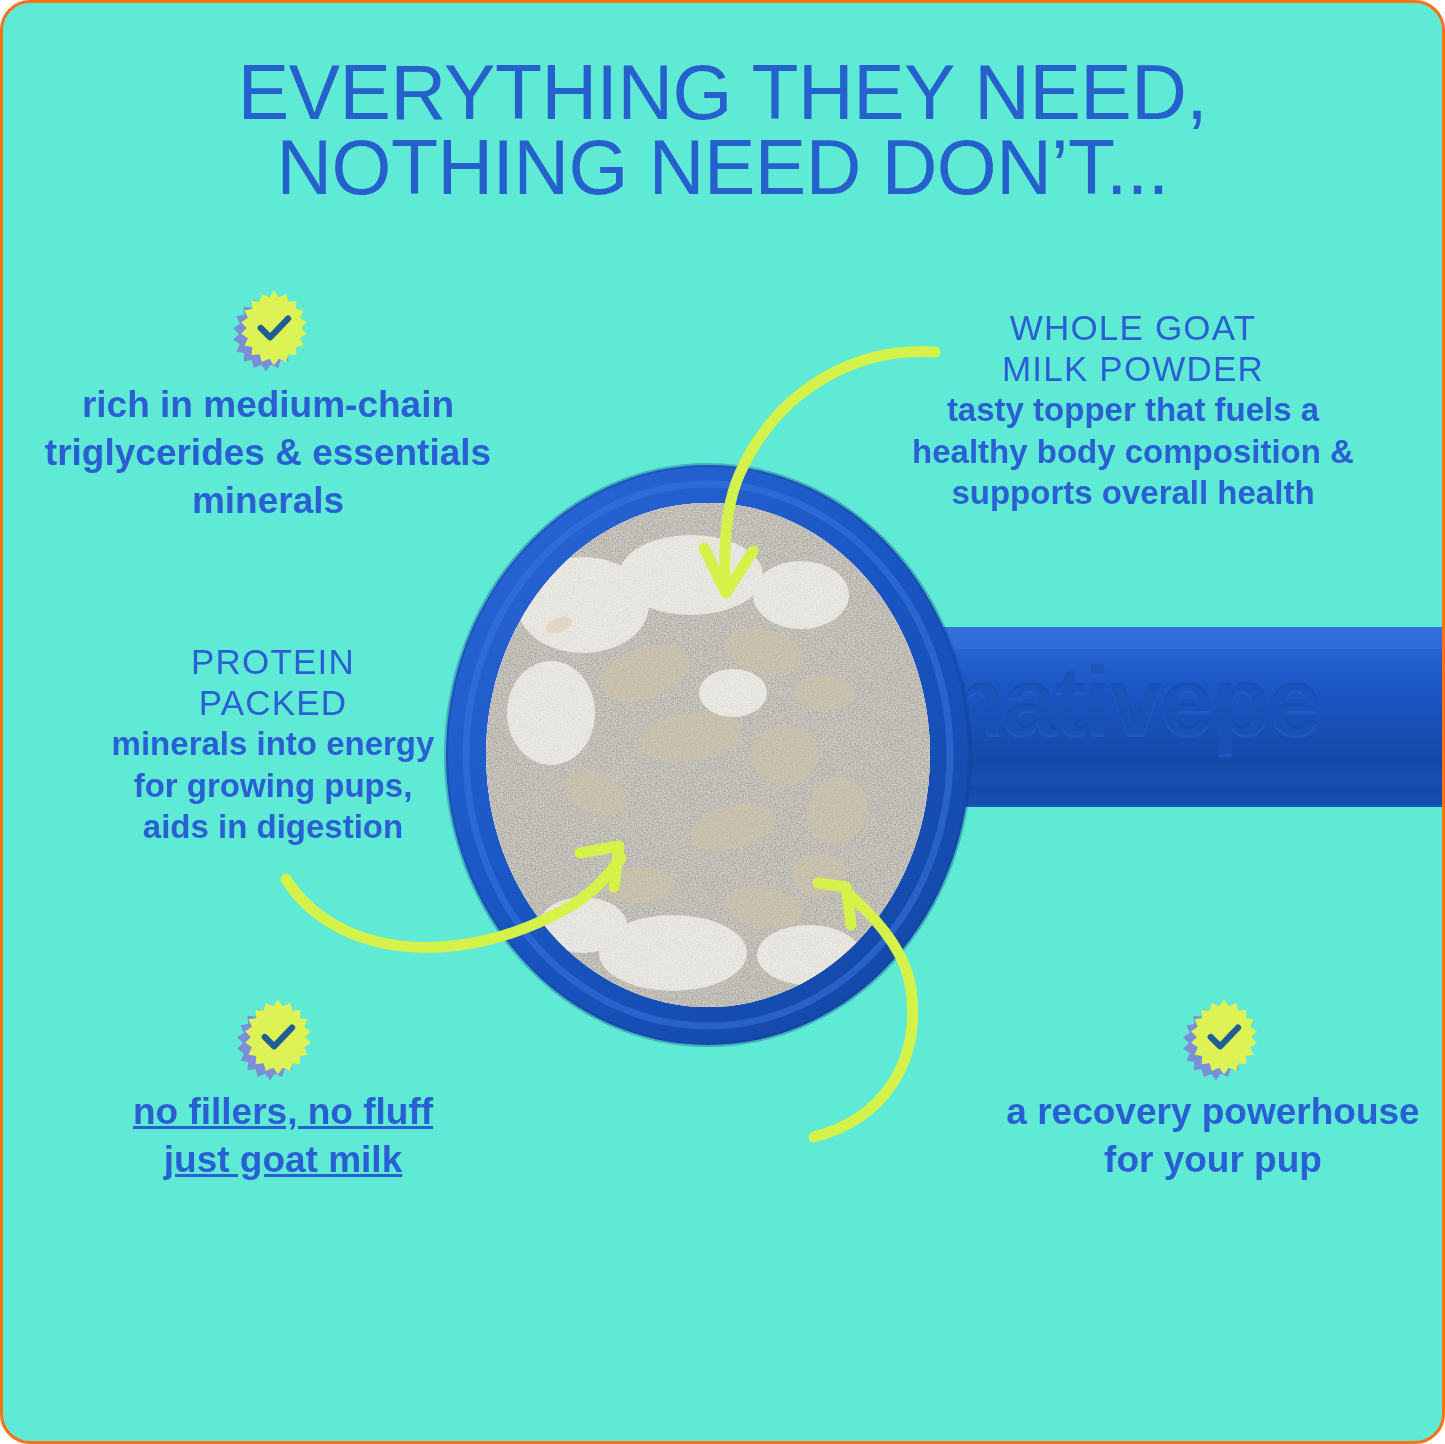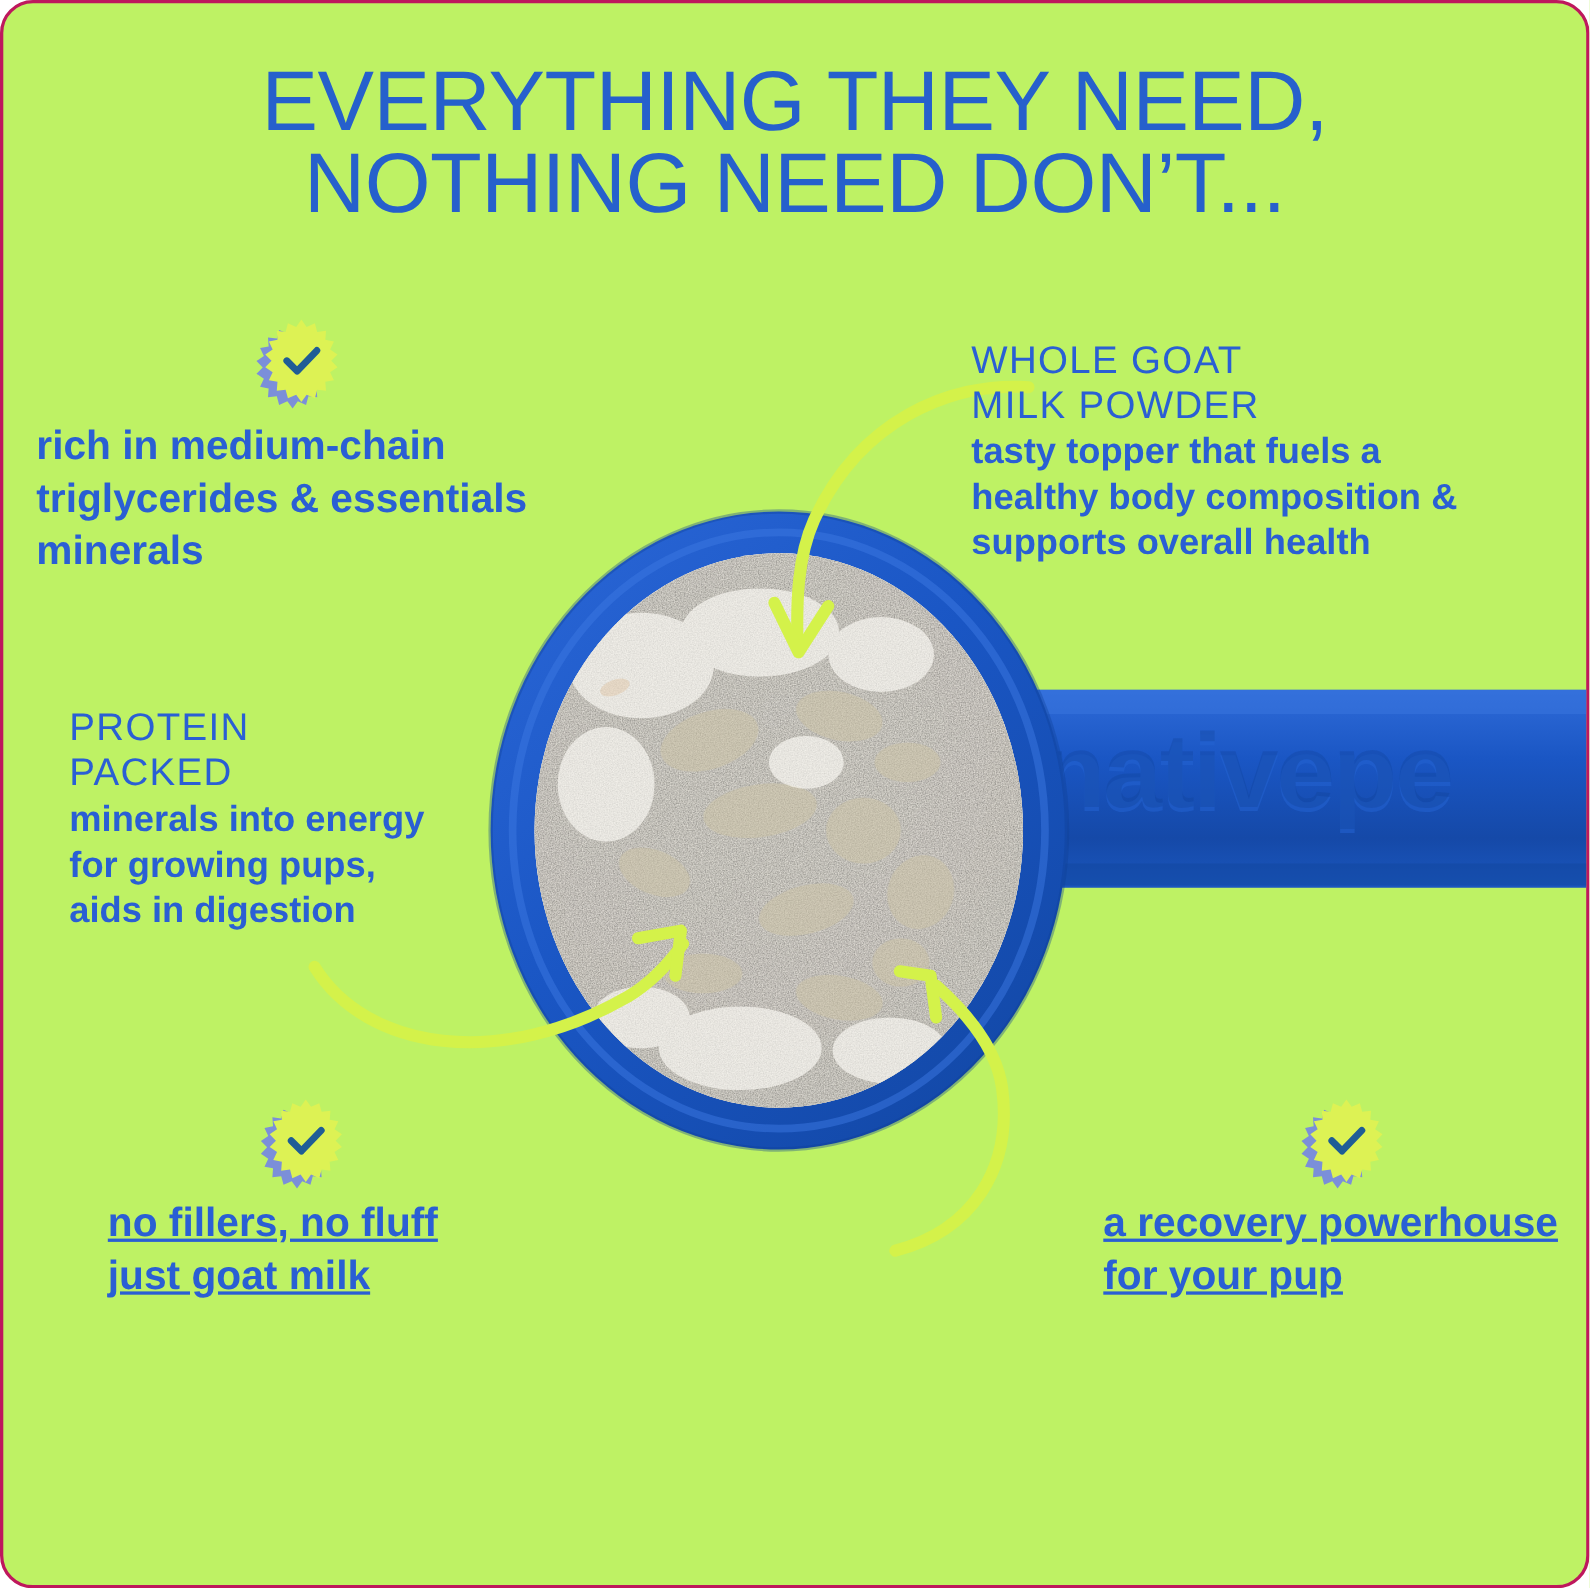--- a/index.html
+++ b/index.html
@@ -5,41 +5,41 @@
   * { margin:0; padding:0; box-sizing:border-box; }
   html,body { background:#ffffff; }
   body {
     width:1445px; height:1444px;
     font-family:"Liberation Sans", sans-serif;
     position:relative; overflow:hidden;
   }
 
   #frame {
     position:absolute; inset:0;
-    border:3px solid #be185d;
+    border:3px solid #f97316;
     border-radius:30px;
-    background:#bef264;
+    background:#5eead4;
     overflow:hidden;
   }
 
   
   #title {
     position:absolute; top:52px; left:0; right:0;
     text-align:center;
     color:#2660cc;
     font-size:77px;
     line-height:0.98;
     font-weight:400;
     letter-spacing:-0.5px;
     font-family:"Liberation Sans", sans-serif;
   }
   #title .ln { display:block; white-space:nowrap; }
 
   
-  .callout { position:absolute; color:#2a5fd4; text-align:left; }
+  .callout { position:absolute; color:#2a5fd4; text-align:center; }
   .callout .head {
     font-size:35px; line-height:1.16; letter-spacing:1.2px;
     font-weight:400; color:#2a5fd4; white-space:pre-line;
     font-family:"Liberation Sans", sans-serif;
   }
   .callout .body {
     font-size:33px; line-height:1.26; font-weight:bold;
     color:#2a5fd4; white-space:pre-line; margin-top:0;
     font-family:"Liberation Sans", sans-serif;
   }
@@ -48,21 +48,21 @@
     color:#2a5fd4; white-space:pre-line;
     font-family:"Liberation Sans", sans-serif;
   }
 
   
   #c-mct    { left:30px;   top:378px;  width:470px; }
   #c-goat   { left:880px;  top:305px;  width:500px; }
   #c-protein{ left:60px;   top:639px;  width:420px; }
   #c-zinc   { left:495px;  top:1100px; width:450px; }
   #c-fillers{ left:95px;   top:1085px; width:370px;text-decoration:underline; }
-  #c-recov  { left:1000px; top:1085px; width:420px;text-decoration:underline; }
+  #c-recov  { left:1000px; top:1085px; width:420px; }
 
   
   .badge { position:absolute; width:88px; height:88px; }
   .badge .shadow, .badge .star {
     position:absolute; width:78px; height:78px;
   }
   .badge .shadow { left:0; top:6px; }
   .badge .star   { left:8px; top:0; }
   #b-mct     { left:224px;  top:286px; }
   #b-fillers { left:228px;  top:995px; }

